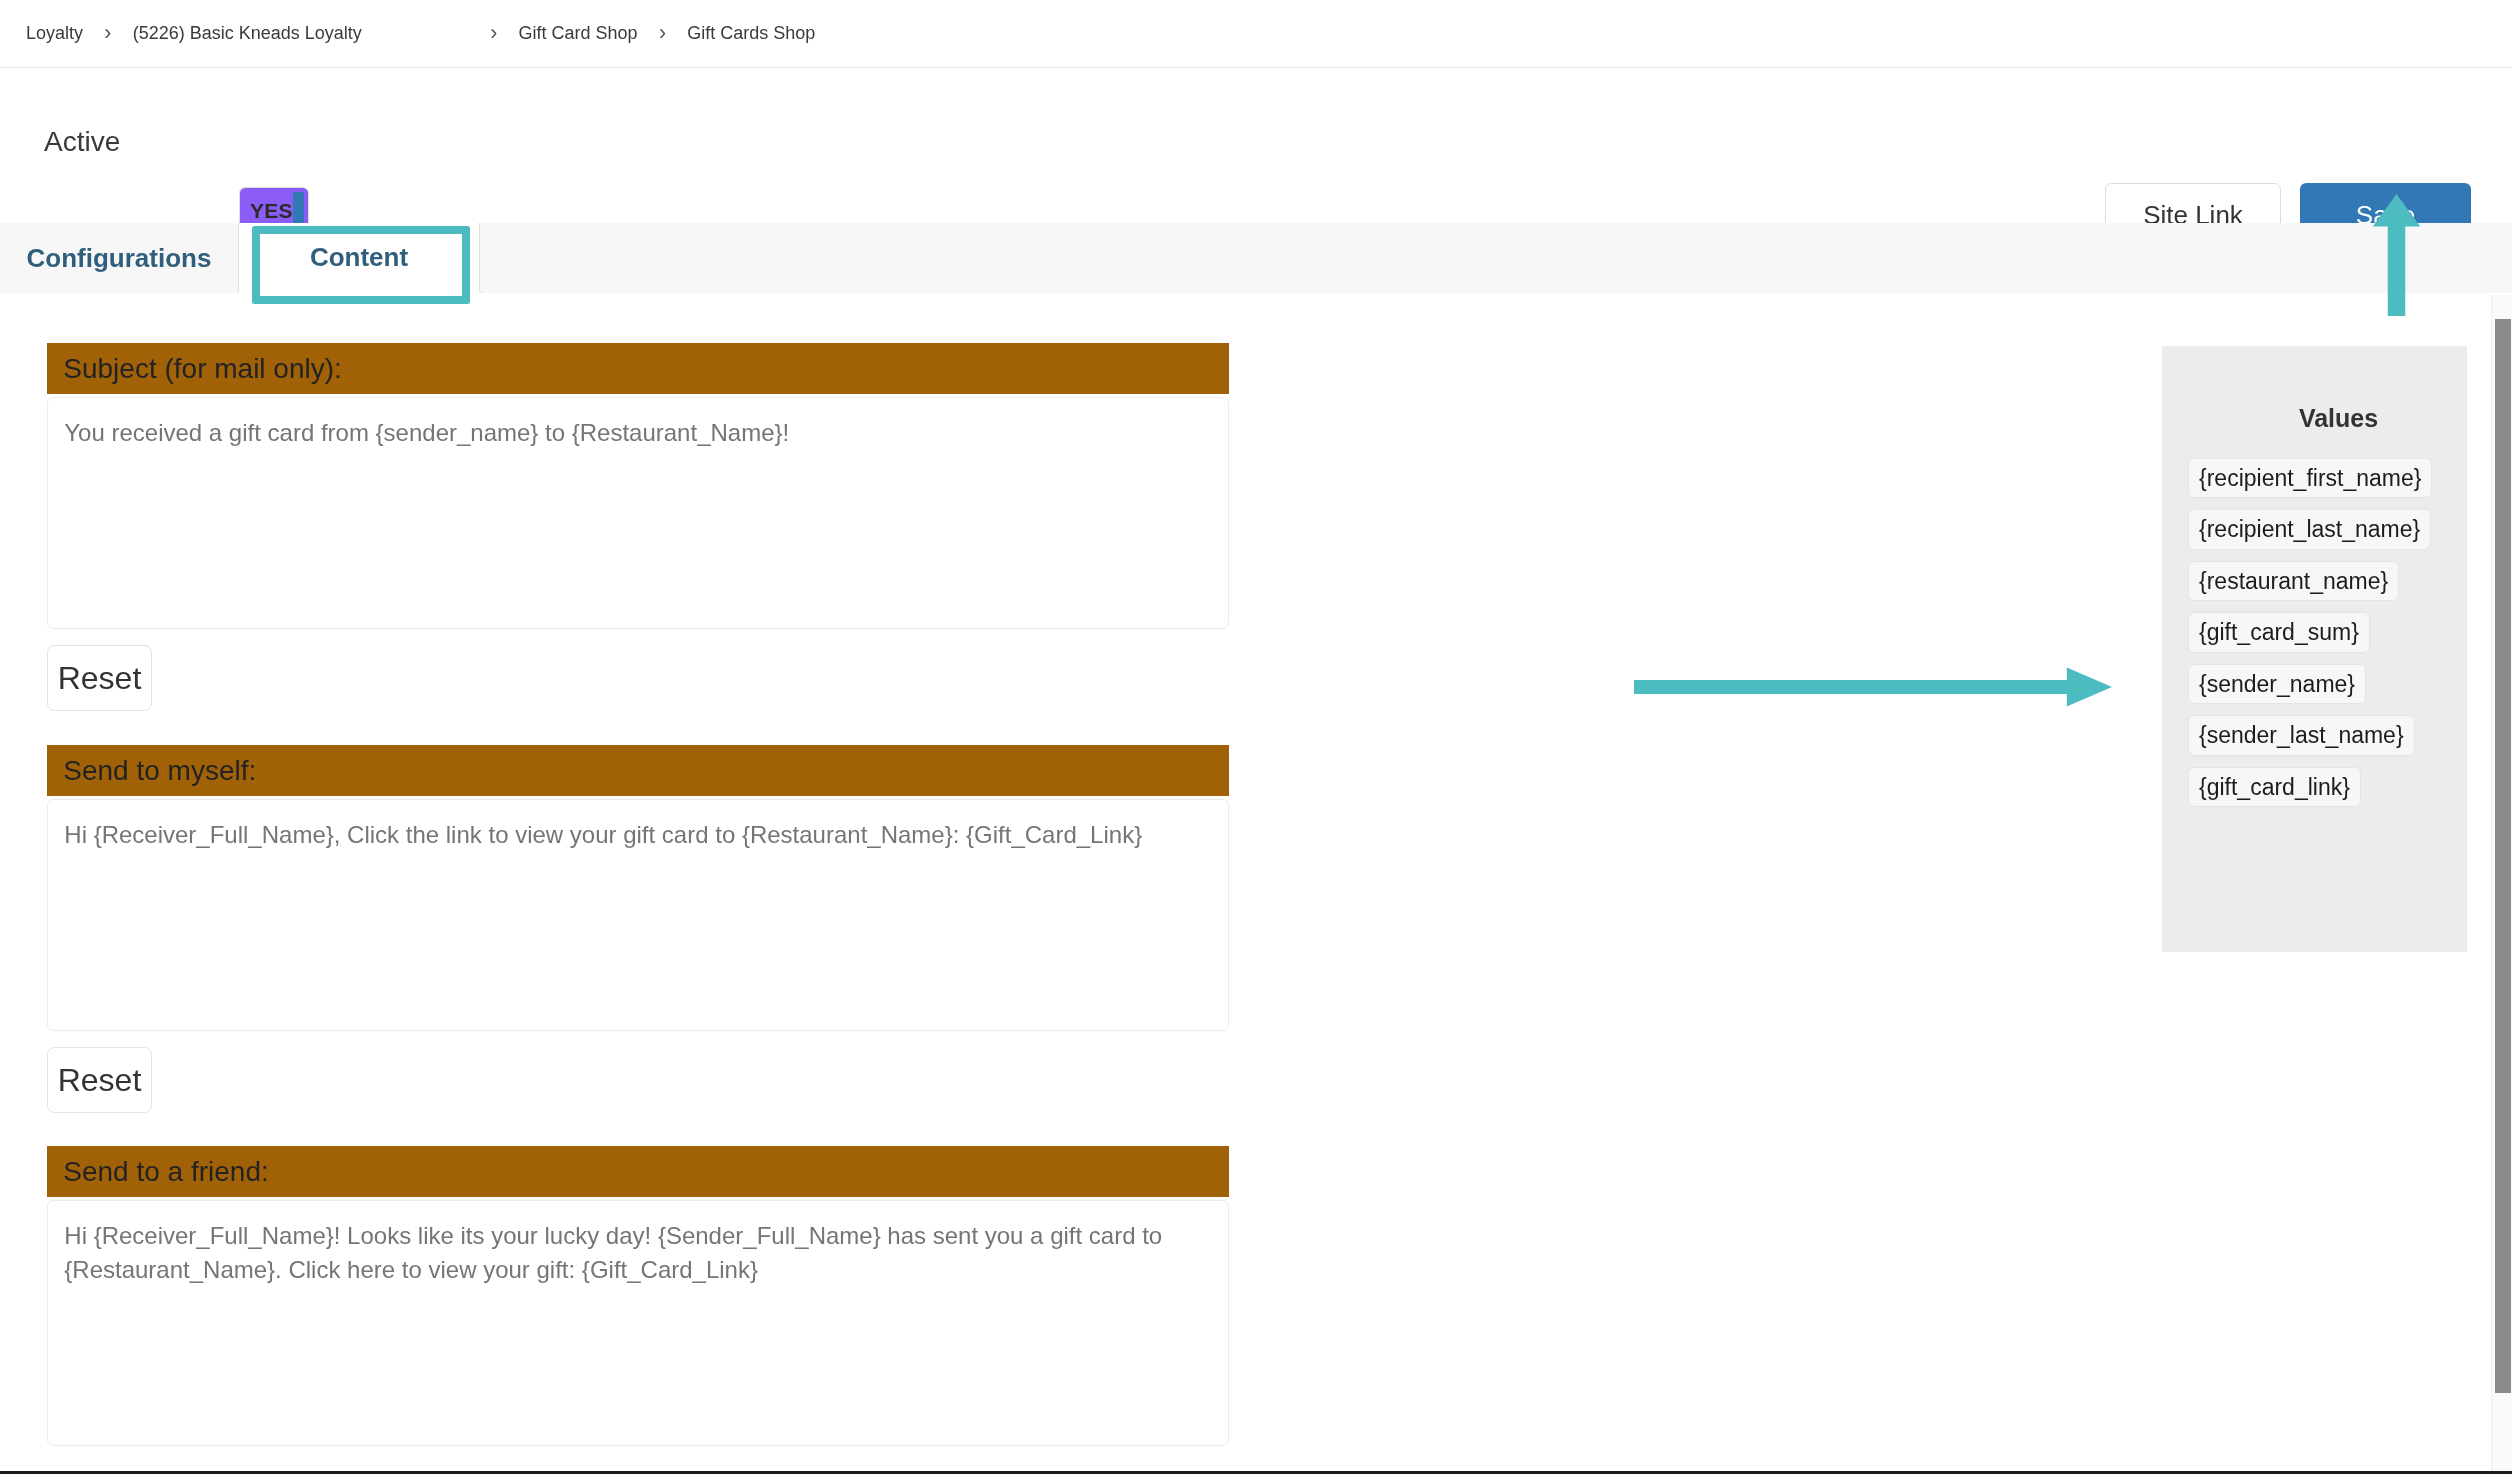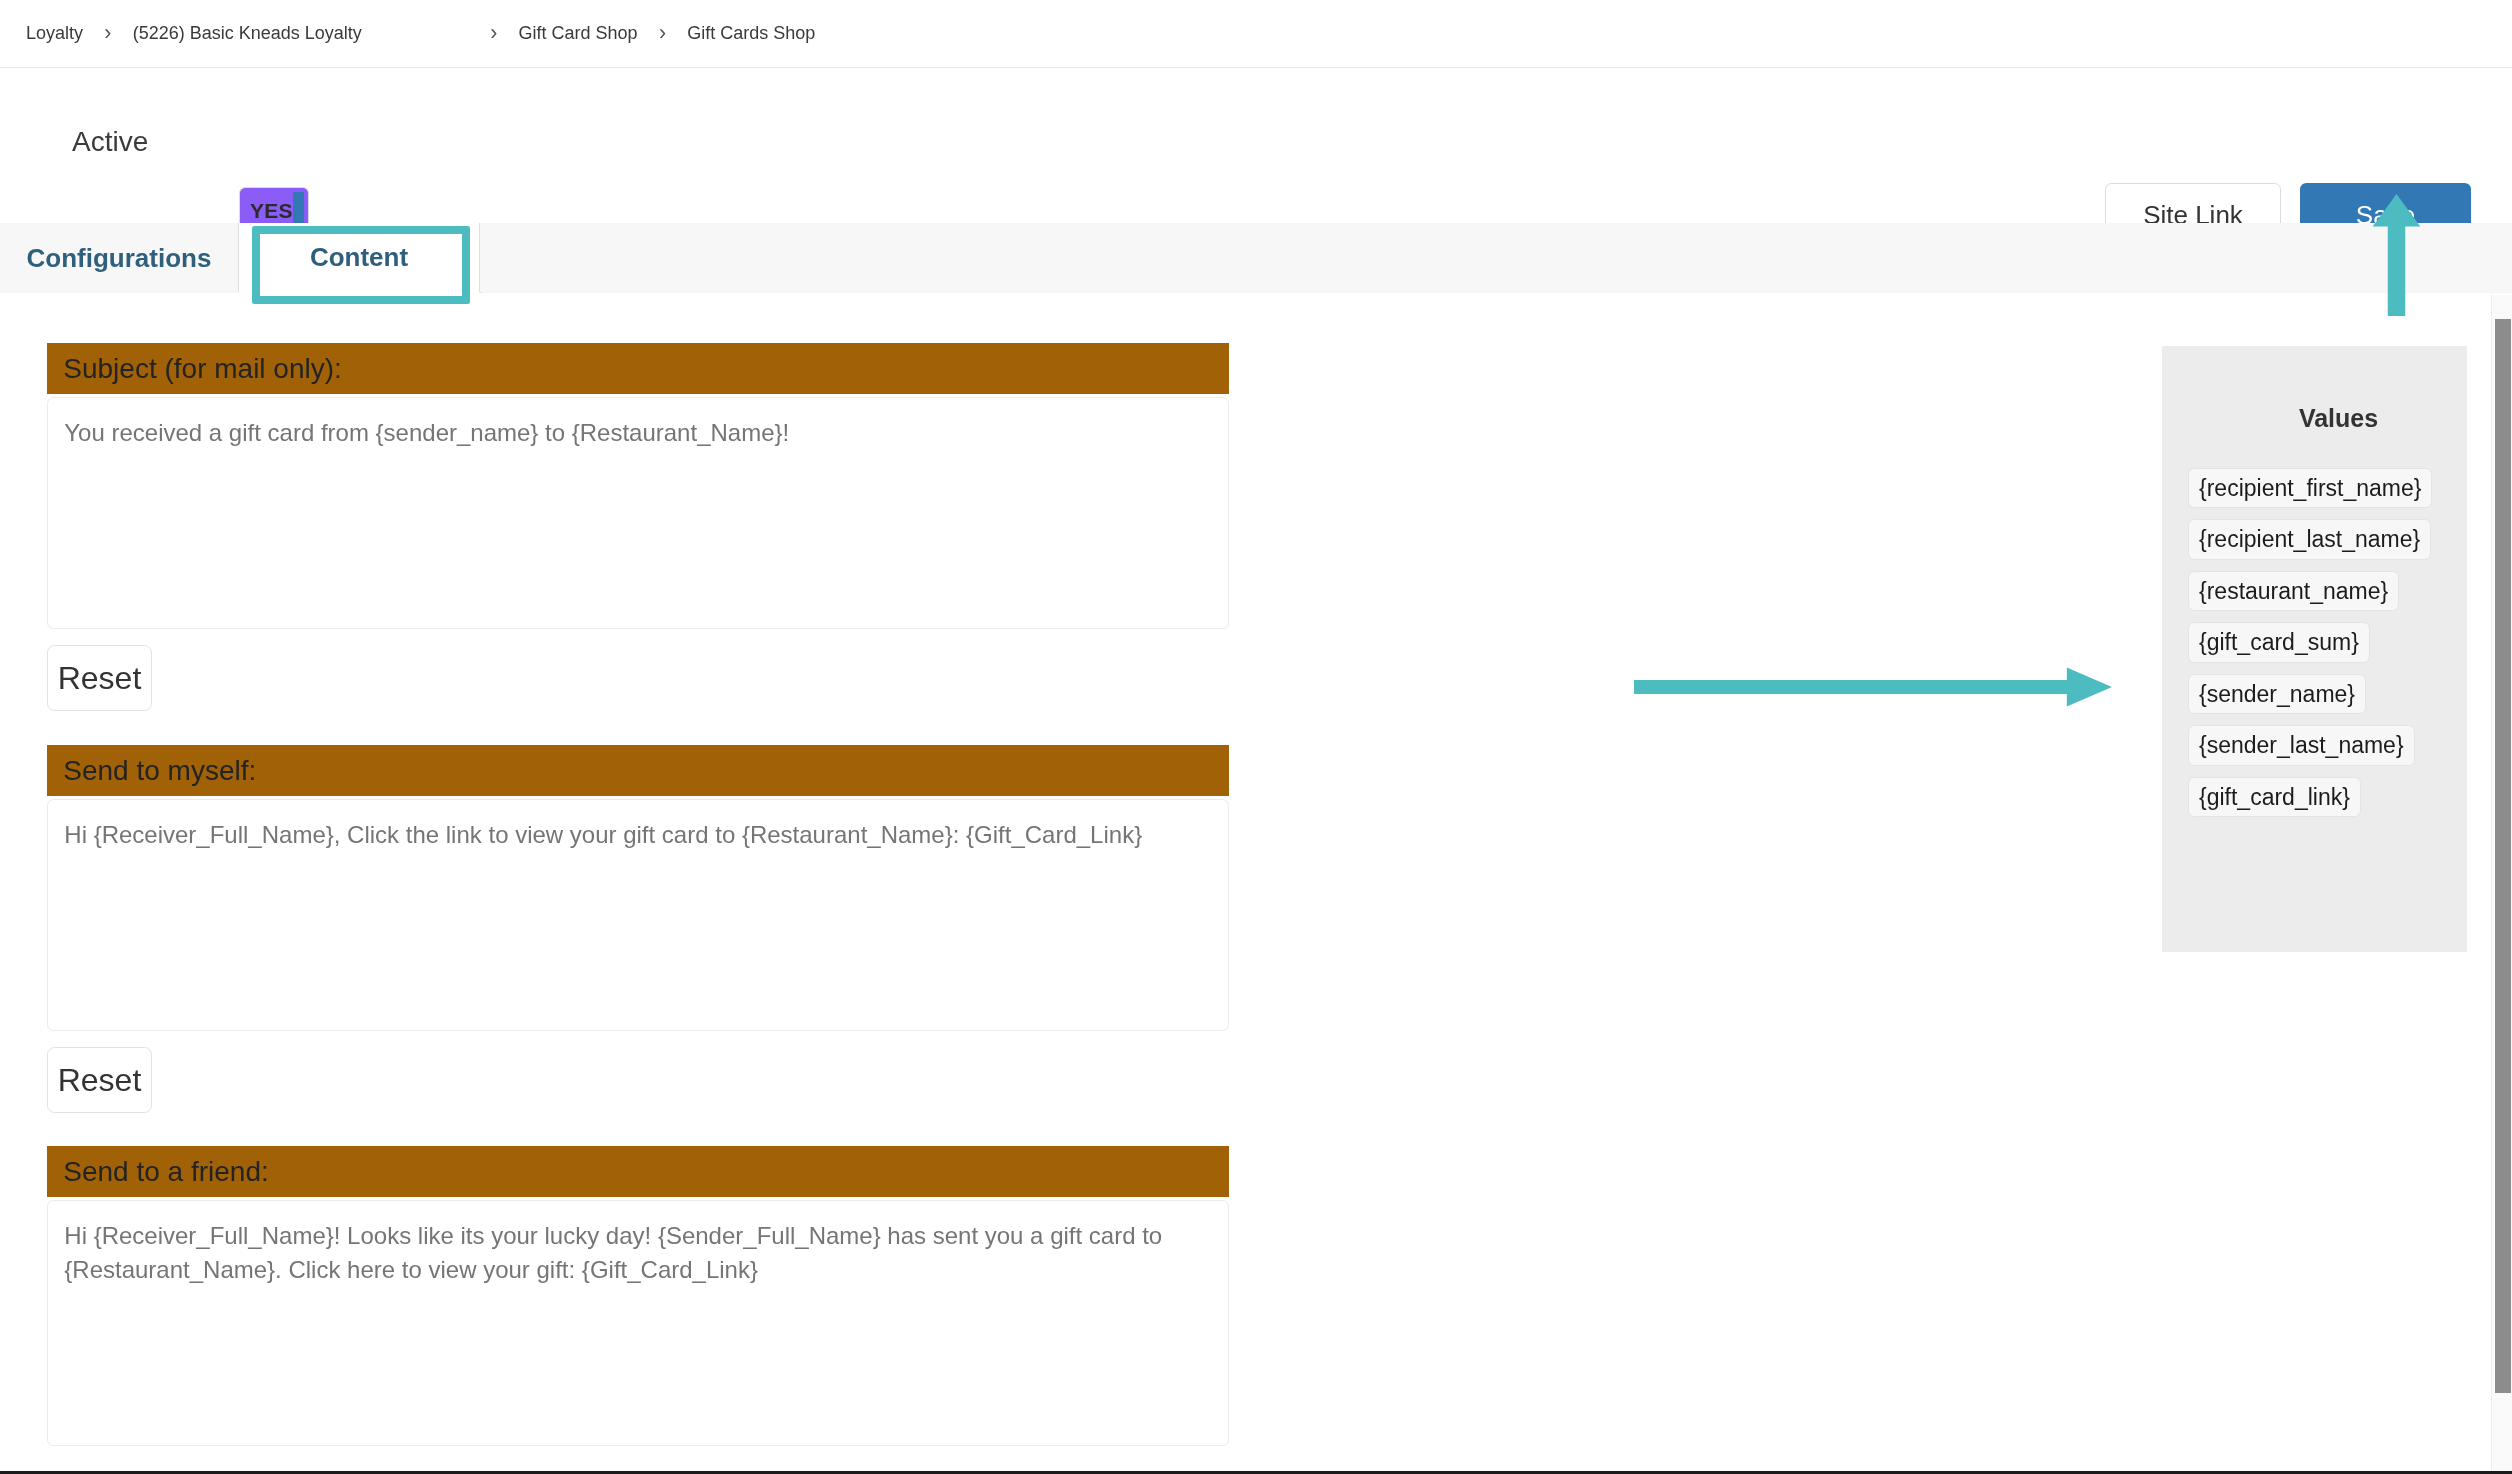--- a/index.html
+++ b/index.html
@@ -51,21 +51,20 @@
     left: 0; top: 68px;
     width: 2512px;
     height: 156px;
     background: #ffffff;
   }
   .active-label {
     position: absolute;
     left: 44px; top: 58px;
     font-size: 28px;
     color: #3a3a3a;
-    margin-left: 28px;
   }
   .toggle {
     position: absolute;
     left: 239px; top: 119px;
     width: 70px; height: 48px;
     background: #8b5cf6;
     border: 1.9px solid #dcdcdc;
     border-radius: 6.3px;
     display: flex;
     align-items: center;
@@ -237,21 +236,21 @@
     width: 100%;
     text-align: center;
     margin-top: 58px;
     font-size: 25px;
     font-weight: bold;
     color: #333333;
     font-family: "Liberation Sans", sans-serif;
     padding-left: 48px;
   }
   .values-list {
-    margin-top: 35px;
+    margin-top: 25px;
     padding-left: 26px;
     display: flex;
     flex-direction: column;
     align-items: flex-start;
     gap: 11.3px;
   }
   .value-chip {
     background: #f7f7f7;
     border: 1.9px solid #e4e4e4;
     border-radius: 6.3px;

